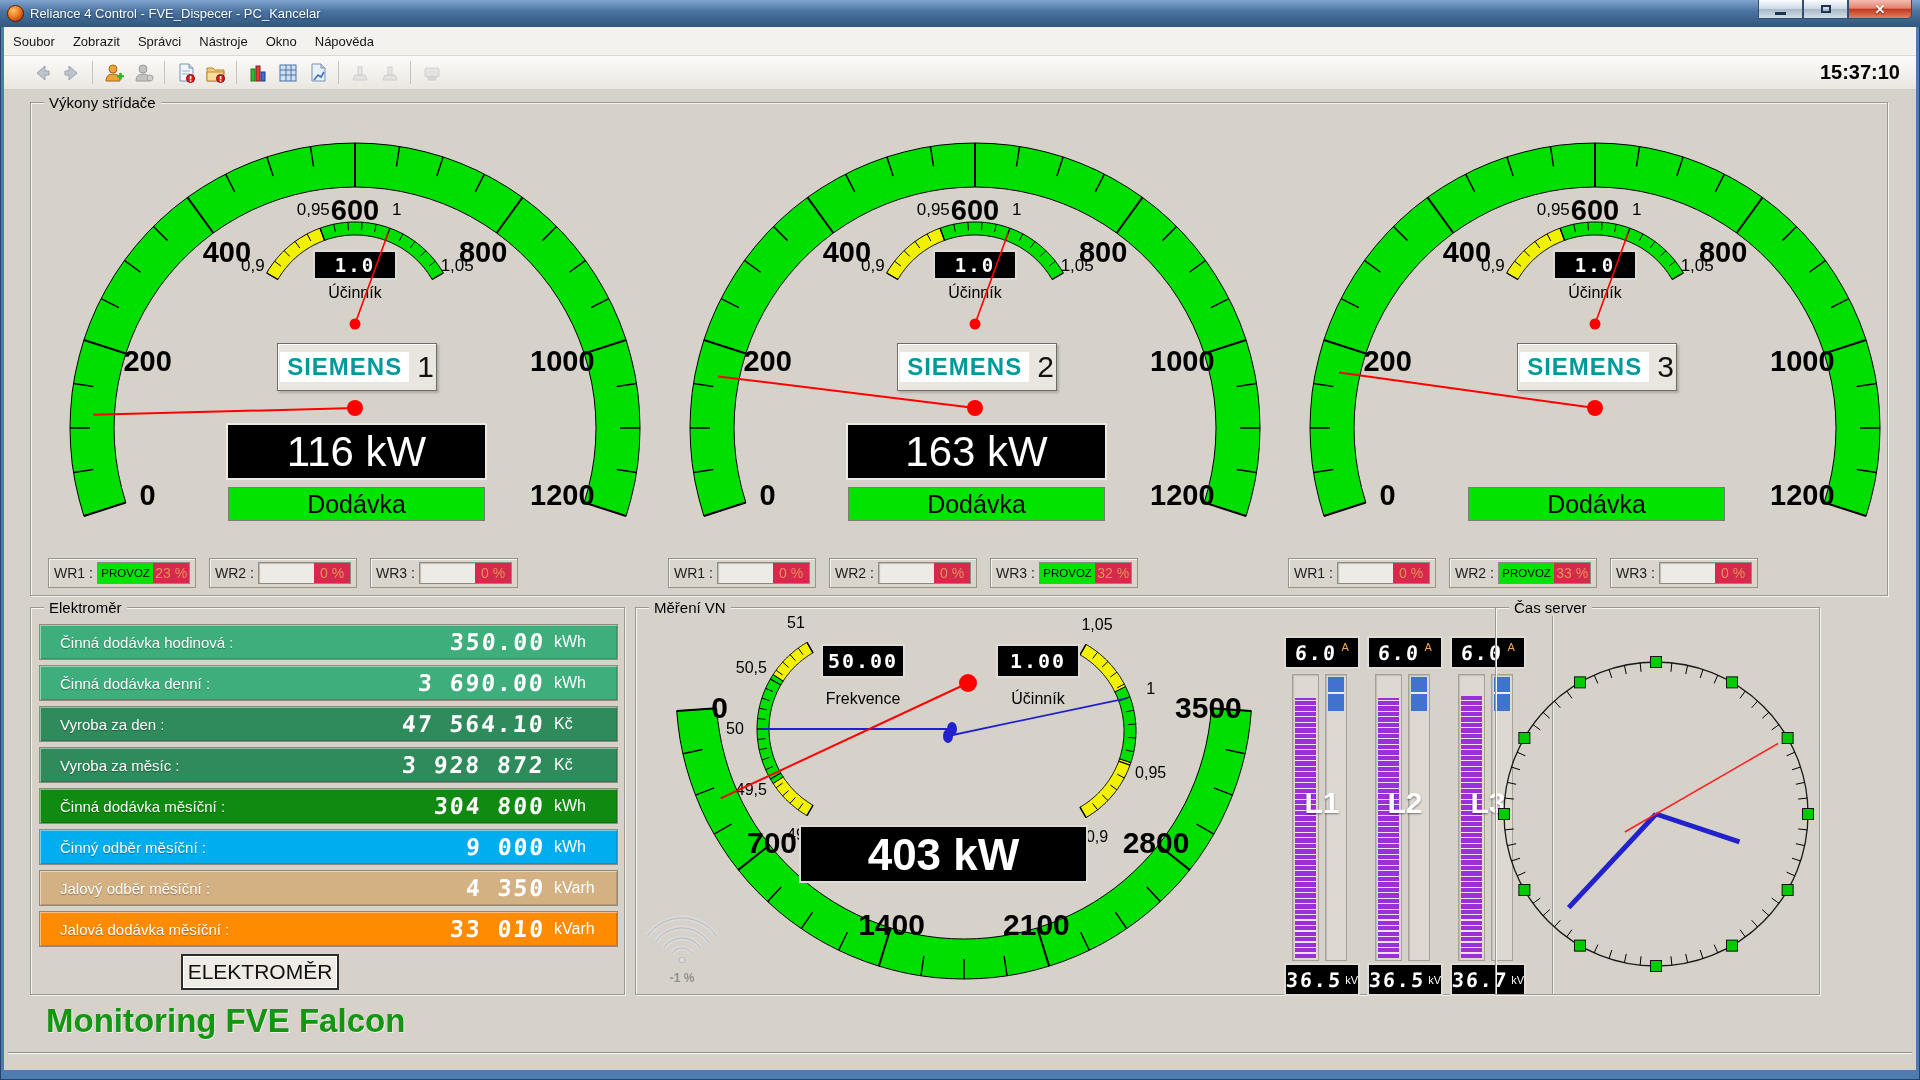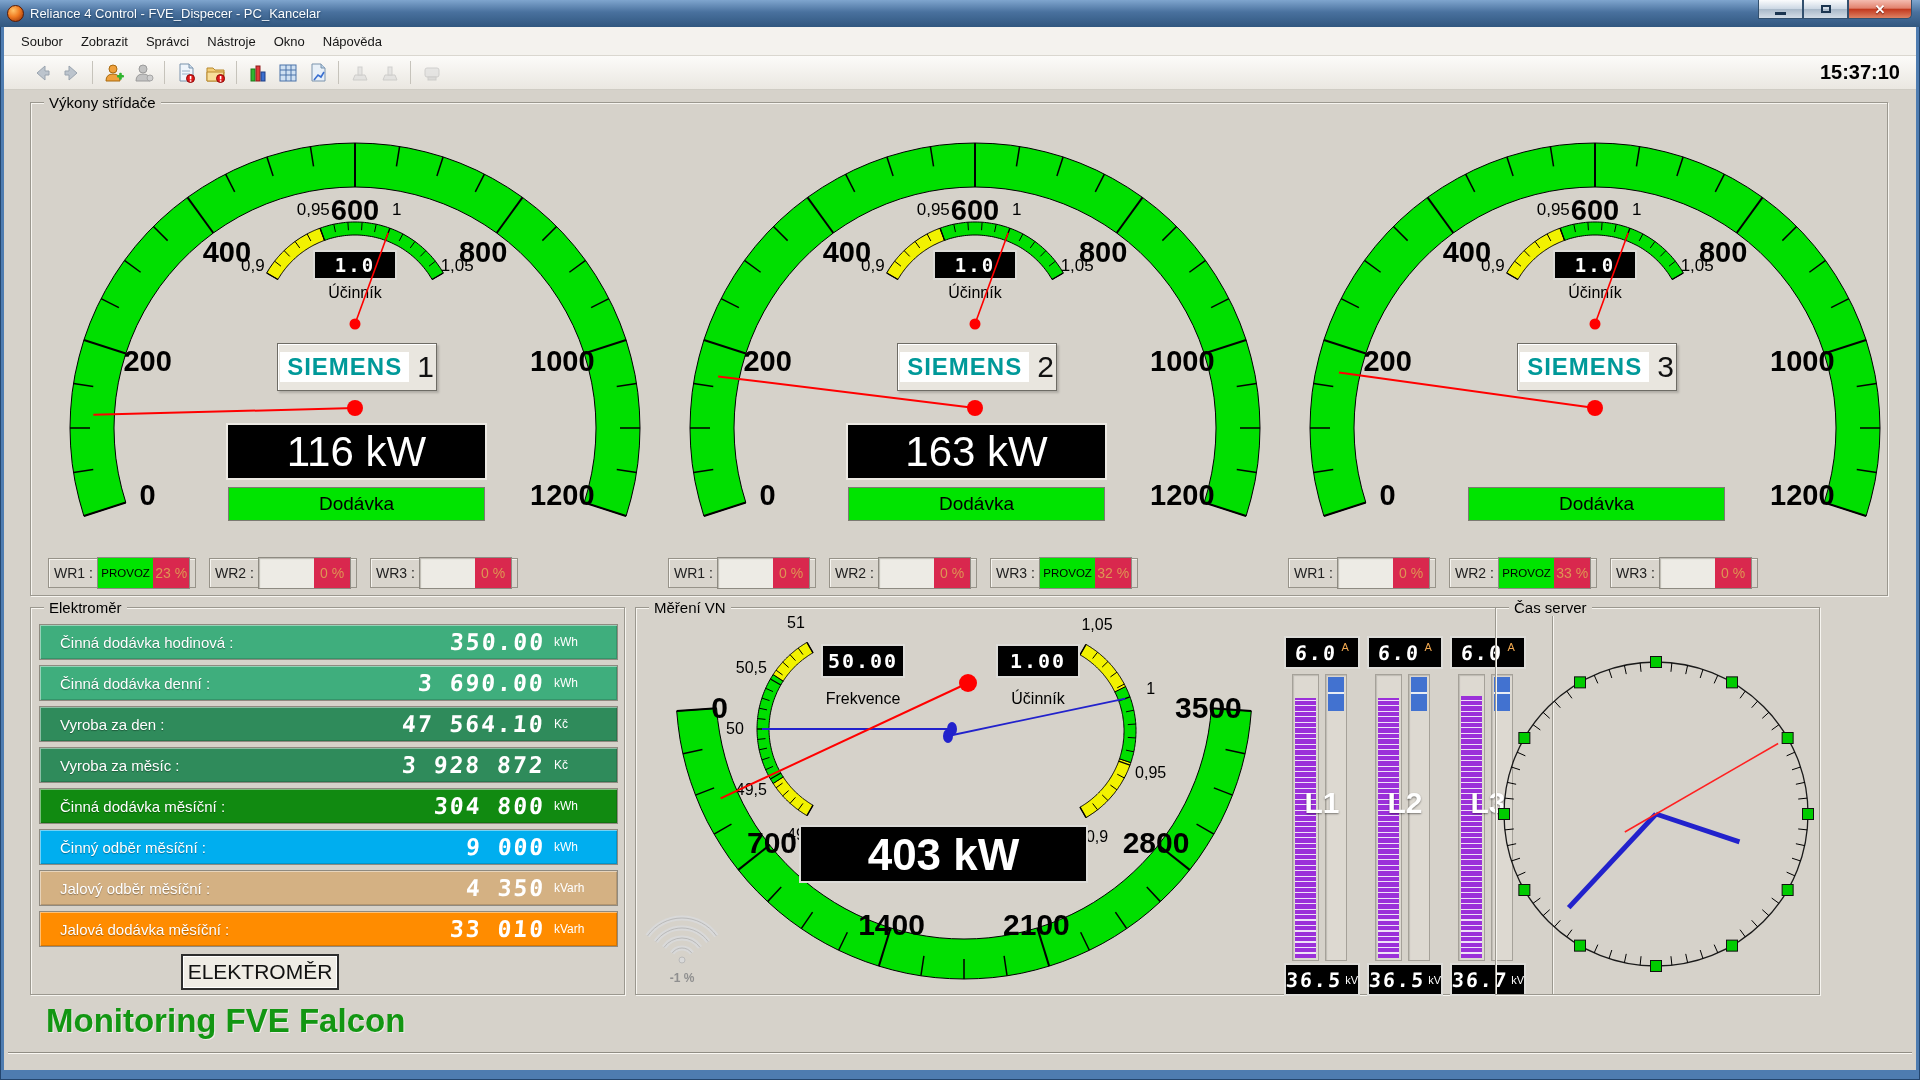--- a/index.html
+++ b/index.html
@@ -6,51 +6,51 @@
   html,body{width:1920px;height:1080px;overflow:hidden;font-family:"Liberation Sans",sans-serif;background:#222}
   .app{position:relative;width:1920px;height:1080px;background:#4E7CB0;box-shadow:inset 0 0 0 1px #24466E}
   
   .titlebar{position:absolute;top:0;left:0;right:0;height:27px;background:linear-gradient(180deg,#7FA5CE 0%,#49719E 45%,#31577F 100%);display:flex;align-items:center;padding-left:7px;color:#FBFDFF;font-size:13px;text-shadow:0 1px 2px #12304F}
   .app-icon{width:17px;height:17px;border-radius:50%;background:radial-gradient(circle at 35% 30%,#FFC46B 0%,#F07B22 45%,#8A2806 100%);border:1px solid #5A1C04;margin-right:6px}
   .capbtns{position:absolute;top:0;right:8px;display:flex}
   .capbtn{width:45px;height:19px;border:1px solid #32506E;border-top:none;background:linear-gradient(#FBFCFD,#CDD8E4 48%,#A9B9C9 52%,#D3DDE7);display:flex;align-items:center;justify-content:center}
   .capbtn.close{width:64px;background:linear-gradient(#F4BCB0,#E2836F 45%,#C23A20 52%,#DE8263);border-bottom-right-radius:5px;color:#fff;font-size:13px;font-weight:bold;text-shadow:0 1px 1px #701505}
   .glyph-min{width:11px;height:3px;background:#1B3550;margin-top:8px}
   .glyph-max{width:10px;height:8px;border:2px solid #1B3550;background:transparent}
-  .menubar{position:absolute;top:27px;left:4px;right:4px;height:29px;background:#F4F2EE;border-bottom:1px solid #DAD7D0;display:flex;align-items:center;padding-left:8px;font-size:13px;color:#161616}
+  .menubar{position:absolute;top:27px;left:4px;right:4px;height:29px;background:#F4F2EE;border-bottom:1px solid #DAD7D0;display:flex;align-items:center;font-size:13px;color:#161616}
   .menu-item{padding:5px 9px;cursor:default}
   .toolbar{position:absolute;top:56px;left:4px;right:4px;height:34px;background:linear-gradient(#FCFBF9,#EAE7E1);border-bottom:1px solid #CFCCC4;display:flex;align-items:center;padding-left:24px;gap:3px}
   .tb-btn{width:27px;height:27px;display:flex;align-items:center;justify-content:center}
   .tb-sep{width:1px;height:23px;background:#C6C3BB;margin:0 4px}
   .tb-clock{position:absolute;right:16px;top:5px;font-weight:bold;font-size:20px;color:#000}
   
   .workspace{position:absolute;top:90px;left:4px;right:4px;bottom:10px;background:#D6D2CA}
   .gbox{position:absolute;border:1px solid #9B988F;box-shadow:inset 1px 1px 0 #F7F5F0, 1px 1px 0 #F7F5F0}
   .gbox-label{position:absolute;top:-9px;left:13px;background:#D6D2CA;padding:0 5px;font-size:15px;color:#000;line-height:17px}
   
   .gauge-cell{position:absolute;top:12px;width:620px;height:470px}
   .gauge-cell svg{position:absolute;left:0;top:0}
   .siemens-box{position:absolute;left:232px;top:241px;width:160px;height:48px;background:#E9E6DF;border:1px solid #6E6C65;box-shadow:inset 1px 1px 0 #FFF,2px 2px 2px rgba(0,0,0,.18);display:flex;align-items:center;justify-content:center;gap:8px}
   .siemens-logo{background:#FFF;color:#009999;font-weight:bold;font-size:24px;letter-spacing:1px;padding:3px 7px;line-height:24px}
   .siemens-num{font-size:30px;color:#111}
   .kw-box{position:absolute;left:183px;top:323px;width:257px;height:53px;background:#000;box-shadow:0 0 0 2px #EDEAE4;display:flex;align-items:center;justify-content:center;color:#FFF;font-size:42px;font-weight:normal}
-  .dodavka{position:absolute;left:183px;top:385px;width:257px;height:34px;background:#00E400;border:1px solid #7C7A72;display:flex;align-items:center;justify-content:center;font-size:19px;color:#000}
+  .dodavka{position:absolute;left:183px;top:385px;width:257px;height:34px;background:#00E400;border:1px solid #7C7A72;display:flex;align-items:center;justify-content:center;font-size:25px;color:#000}
   
   .wr-group{position:absolute;top:468px;display:flex;gap:13px}
   .wr-box{width:148px;height:30px;border:1px solid #979389;background:#D9D5CD;box-shadow:inset 1px 1px 0 #F6F4EF;display:flex;align-items:center;padding:0 5px;font-size:14px;color:#222}
-  .wr-field{flex:1;height:32px;margin-left:4px;border:1px solid #8E8B82;background:#EDEBE5;box-shadow:inset 1px 1px 1px #BBB8B0;display:flex;overflow:hidden}
+  .wr-field{flex:1;height:22px;margin-left:4px;border:1px solid #8E8B82;background:#EDEBE5;box-shadow:inset 1px 1px 1px #BBB8B0;display:flex;overflow:hidden}
   .wr-state{flex:1.55;display:flex;align-items:center;justify-content:center;font-size:11.5px;color:#000}
   .wr-state.on{background:#00E400}
   .wr-pct{flex:1;background:#D9284E;color:#DE9553;display:flex;align-items:center;justify-content:center;font-size:14px}
   
   .em-rows{position:absolute;left:8px;top:16px;width:579px}
   .em-row{height:36px;margin-bottom:5px;border:1px solid #8F8A80;box-shadow:inset 1px 1px 0 rgba(255,255,255,.45),inset -1px -1px 0 rgba(0,0,0,.15);display:flex;align-items:center;padding:0 20px;color:#FFF}
   .em-label{font-size:15px;text-shadow:0 1px 1px rgba(0,0,0,.35)}
   .em-value{margin-left:auto;font-size:23px}
-  .em-unit{width:52px;font-size:12px;padding-left:9px}
+  .em-unit{width:52px;font-size:16px;padding-left:9px}
   .seg{font-family:"DejaVu Sans Mono",monospace;font-weight:bold;letter-spacing:2px;transform:skewX(-4deg)}
   .em-btn{position:absolute;left:150px;top:346px;width:158px;height:36px;background:#EFECE5;border:2px solid #2E2E2E;box-shadow:inset 0 0 0 1px #FFF;font-size:21px;color:#111;display:flex;align-items:center;justify-content:center;cursor:default}
   
   .vn-svg{position:absolute;left:0;top:0}
   .phase-col{position:absolute;top:28px;width:76px;height:356px}
   .lcd{position:absolute;background:#000;border:2px solid #DDDCD8;display:flex;align-items:center;justify-content:center;color:#FFF}
   .ph-top{left:0;top:0;width:76px;height:33px}
   .ph-bot{left:0;top:327px;width:76px;height:33px}
   .ph-seg{font-size:20px}
   .ph-unitA{color:#F0A850;font-size:11px;margin-left:4px;align-self:flex-start;padding-top:3px}

